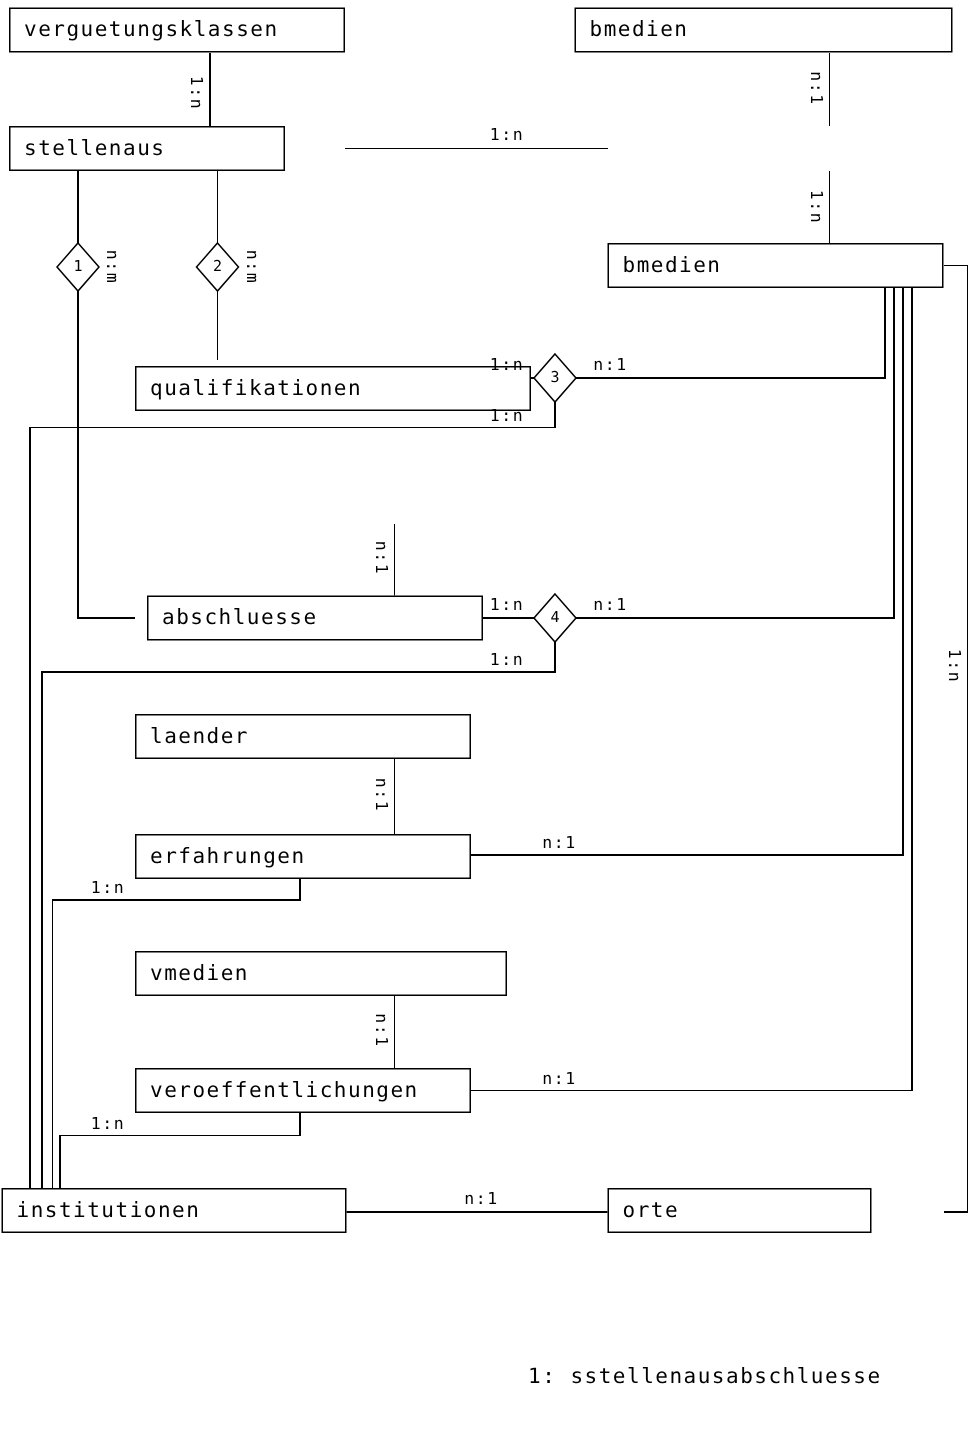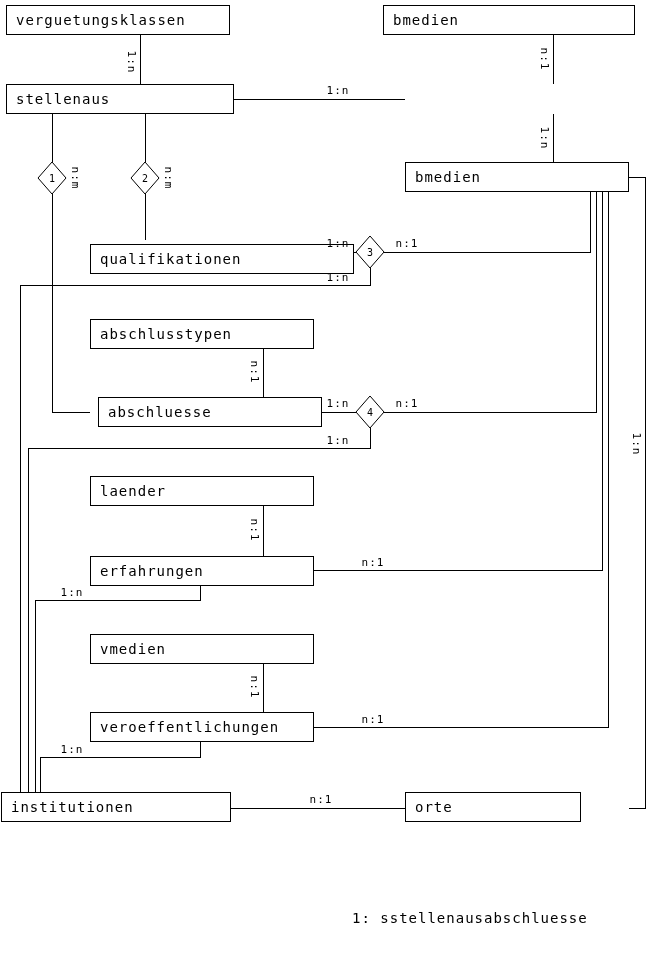--- a/index.html
+++ b/index.html
@@ -50,28 +50,27 @@
     <g fill="#fff" stroke="#000" stroke-width="1" shape-rendering="auto">
       <polygon points="52,162 66,178 52,194 38,178"></polygon>
       <polygon points="145,162 159,178 145,194 131,178"></polygon>
       <polygon points="370,236 384,252 370,268 356,252"></polygon>
       <polygon points="370,396 384,412 370,428 356,412"></polygon>
     </g>
   </svg>
 
   <div class="entity" style="left:6px;top:5px;width:224px">verguetungsklassen</div>
   <div class="entity" style="left:383px;top:5px;width:252px">bmedien</div>
-  <div class="entity" style="left:6px;top:84px;width:228px">stellenaus</div>
+  <div class="entity" style="left:6px;top:84px;width:184px">stellenaus</div>
   <div class="entity" style="left:405px;top:162px;width:224px">bmedien</div>
   <div class="entity" style="left:90px;top:244px;width:264px">qualifikationen</div>
-  <div class="entity" style="left:90px;top:319px;width:224px">abschlusstypen</div>
   <div class="entity" style="left:98px;top:397px;width:224px">abschluesse</div>
   <div class="entity" style="left:90px;top:556px;width:224px">erfahrungen</div>
   <div class="entity" style="left:90px;top:476px;width:224px">laender</div>
-  <div class="entity" style="left:90px;top:634px;width:224px">vmedien</div>
+  <div class="entity" style="left:90px;top:634px;width:248px">vmedien</div>
   <div class="entity" style="left:90px;top:712px;width:224px">veroeffentlichungen</div>
   <div class="entity" style="left:1px;top:792px;width:230px">institutionen</div>
   <div class="entity" style="left:405px;top:792px;width:176px">orte</div>
 
   <div class="relnum" style="left:52px;top:178px">1</div>
   <div class="relnum" style="left:145px;top:178px">2</div>
   <div class="relnum" style="left:370px;top:252px">3</div>
   <div class="relnum" style="left:370px;top:412px">4</div>
 
   <div class="card vert" style="left:131px;top:62px">1:n</div>

